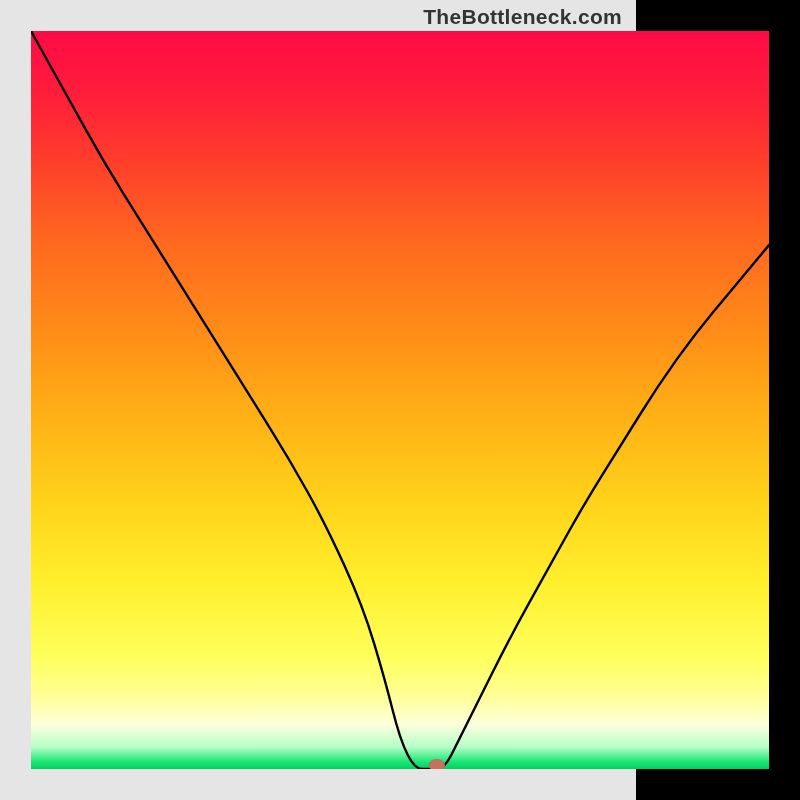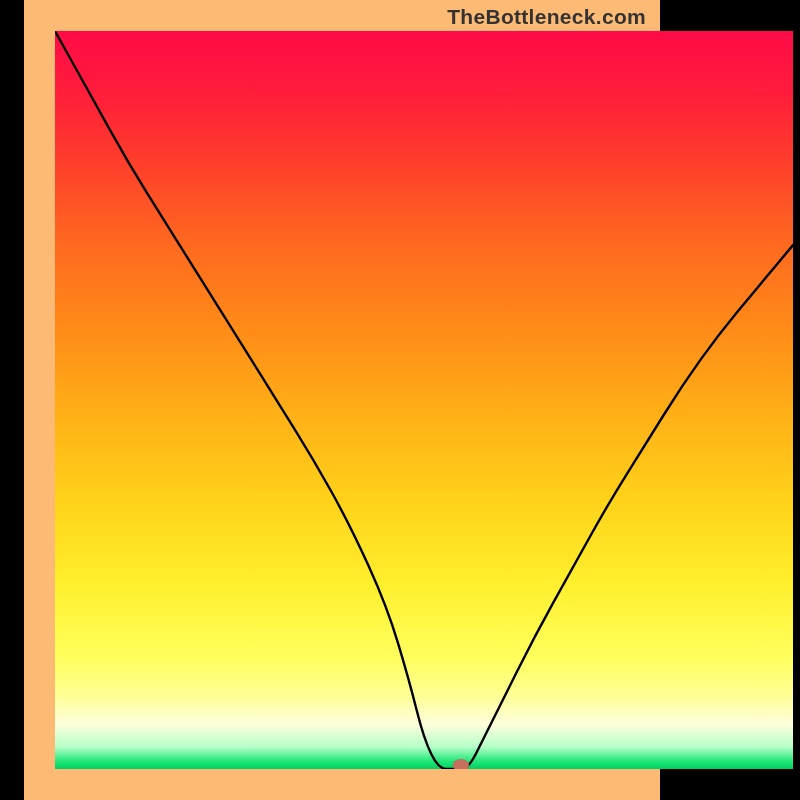--- a/index.html
+++ b/index.html
@@ -8,22 +8,21 @@
     width: 800px;
     height: 800px;
     background: #000;
     overflow: hidden;
     font-family: Arial, Helvetica, sans-serif;
   }
   .frame {
     position: relative;
     width: 636px;
     height: 800px;
-    background: #fdba74;
-    margin-left: 24px;
+    background: #e5e5e5;
   }
   .watermark {
     position: absolute;
     top: 5px;
     right: 14px;
     color: #333;
     font-size: 21px;
     font-weight: 600;
     letter-spacing: 0.3px;
     z-index: 5;

